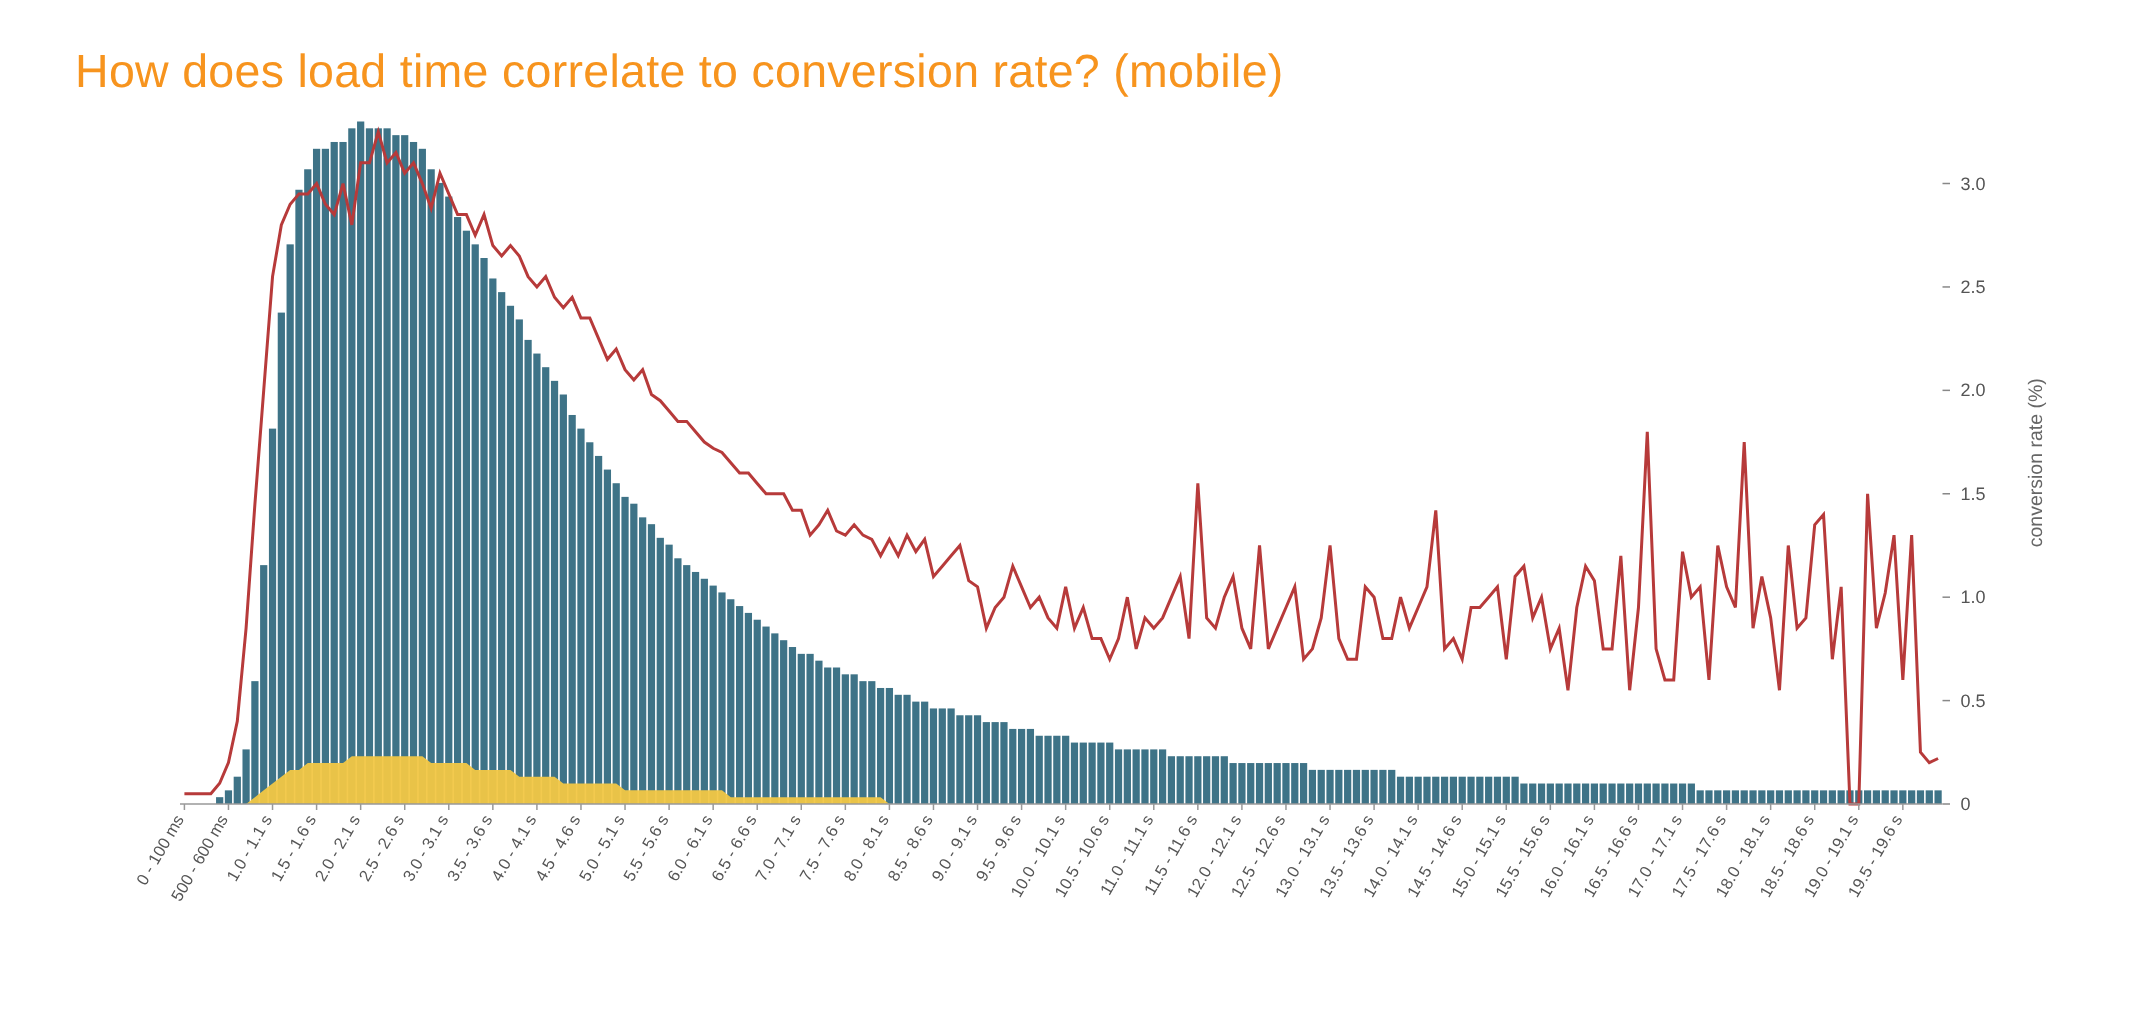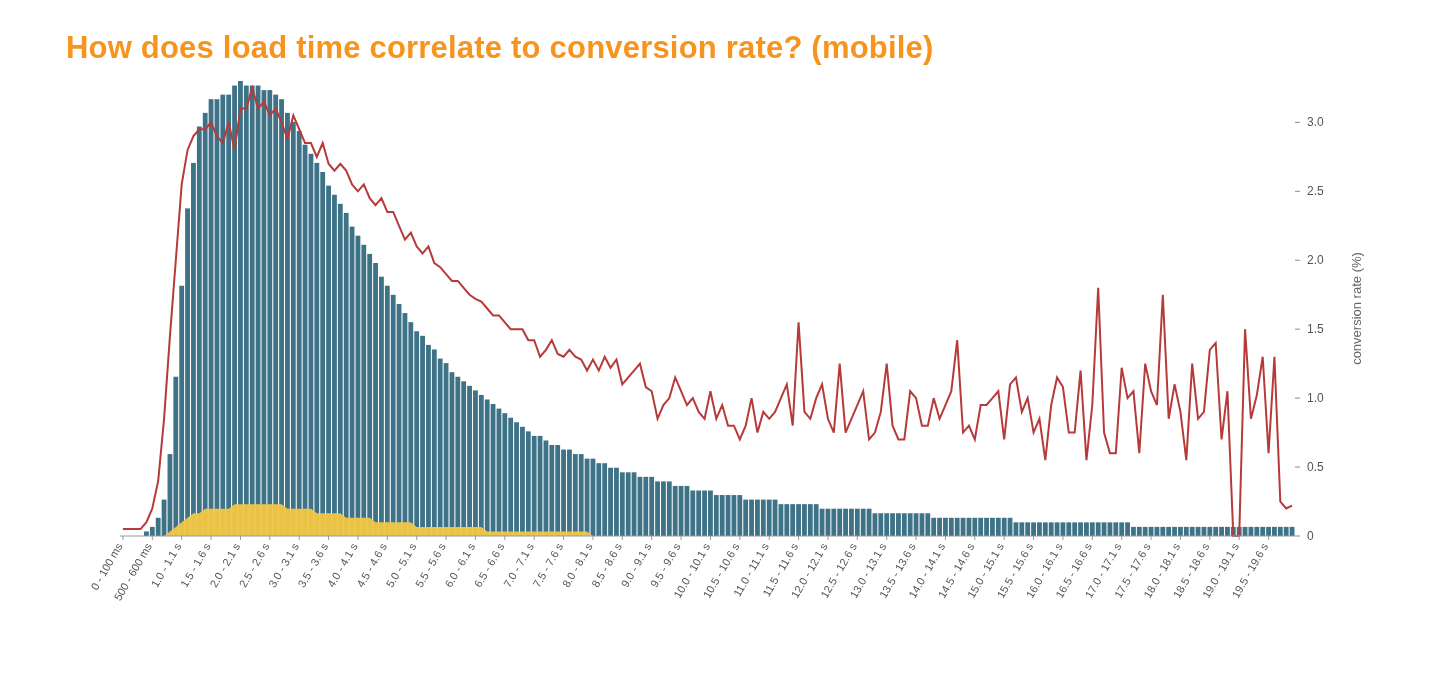--- a/index.html
+++ b/index.html
@@ -11,23 +11,23 @@
   }
   .wrap {
     width: 1437px;
     height: 682px;
     position: relative;
     box-sizing: border-box;
     padding: 30px 50px 0 50px;
   }
   .title {
     font-size: 31px;
-    font-weight: 700;
+    font-weight: 400;
     color: #f7941e;
-    margin: 0 0 10px 16px;
+    margin: 0 0 10px 0;
     letter-spacing: 0.2px;
   }
   .chart-area {
     position: relative;
     width: 1300px;
     height: 560px;
     margin-left: 25px;
   }
   svg { display: block; }
   .xlabel {

